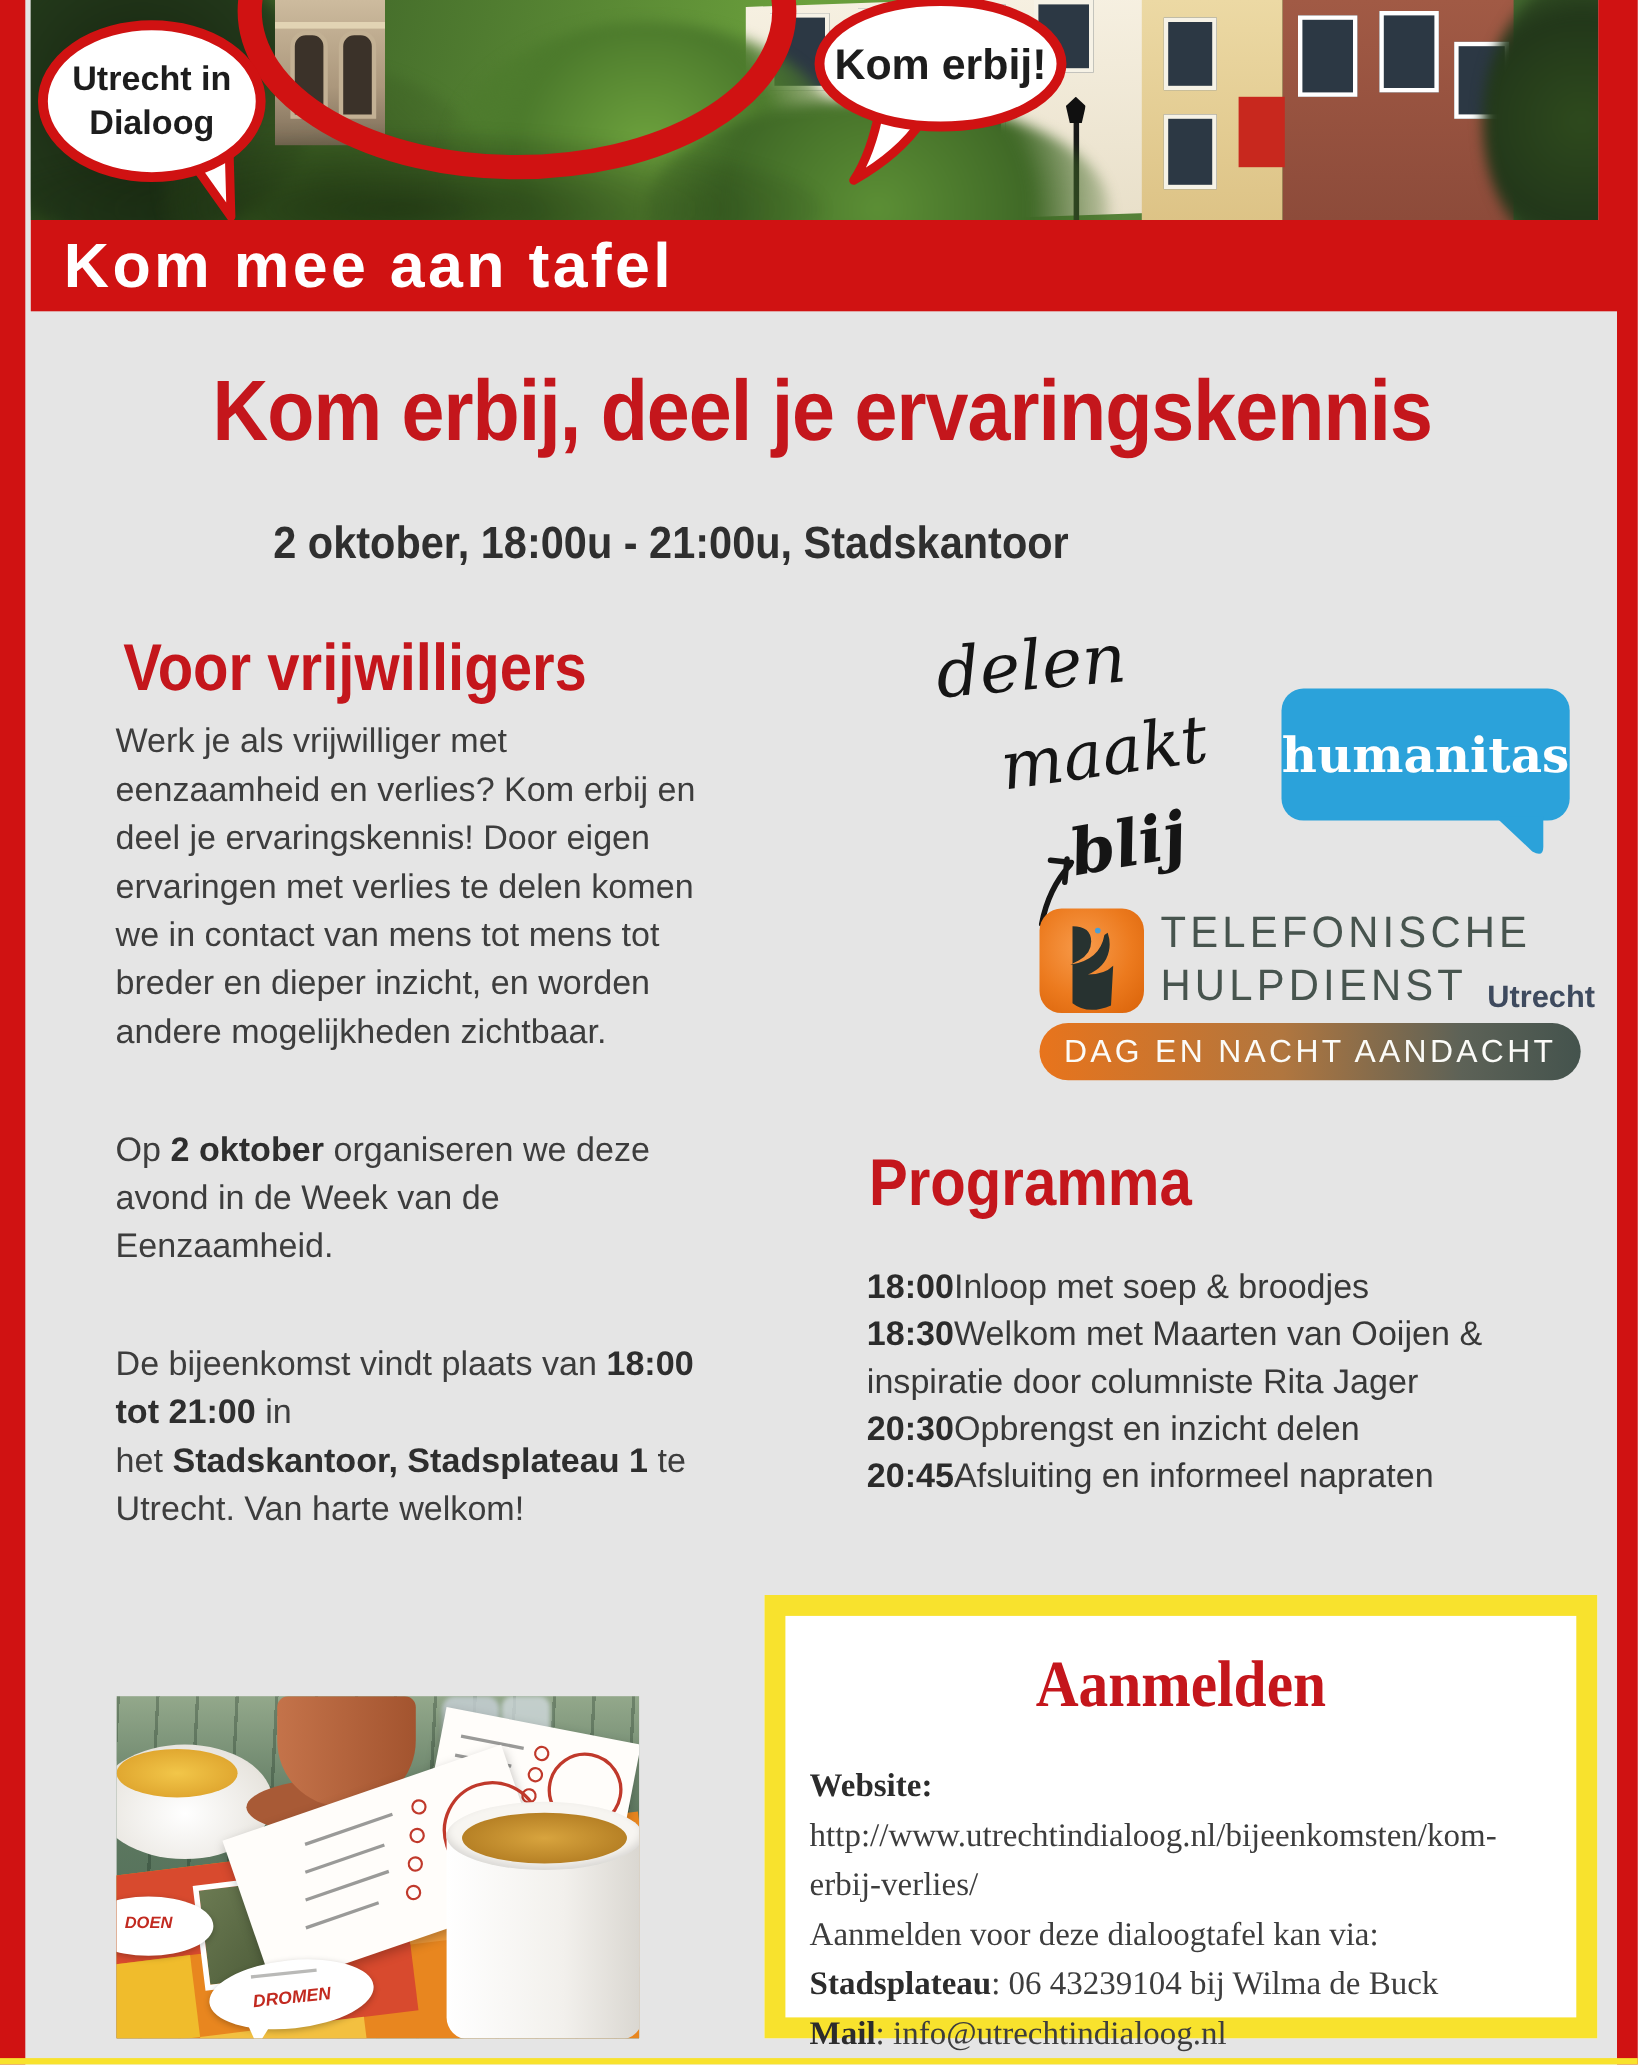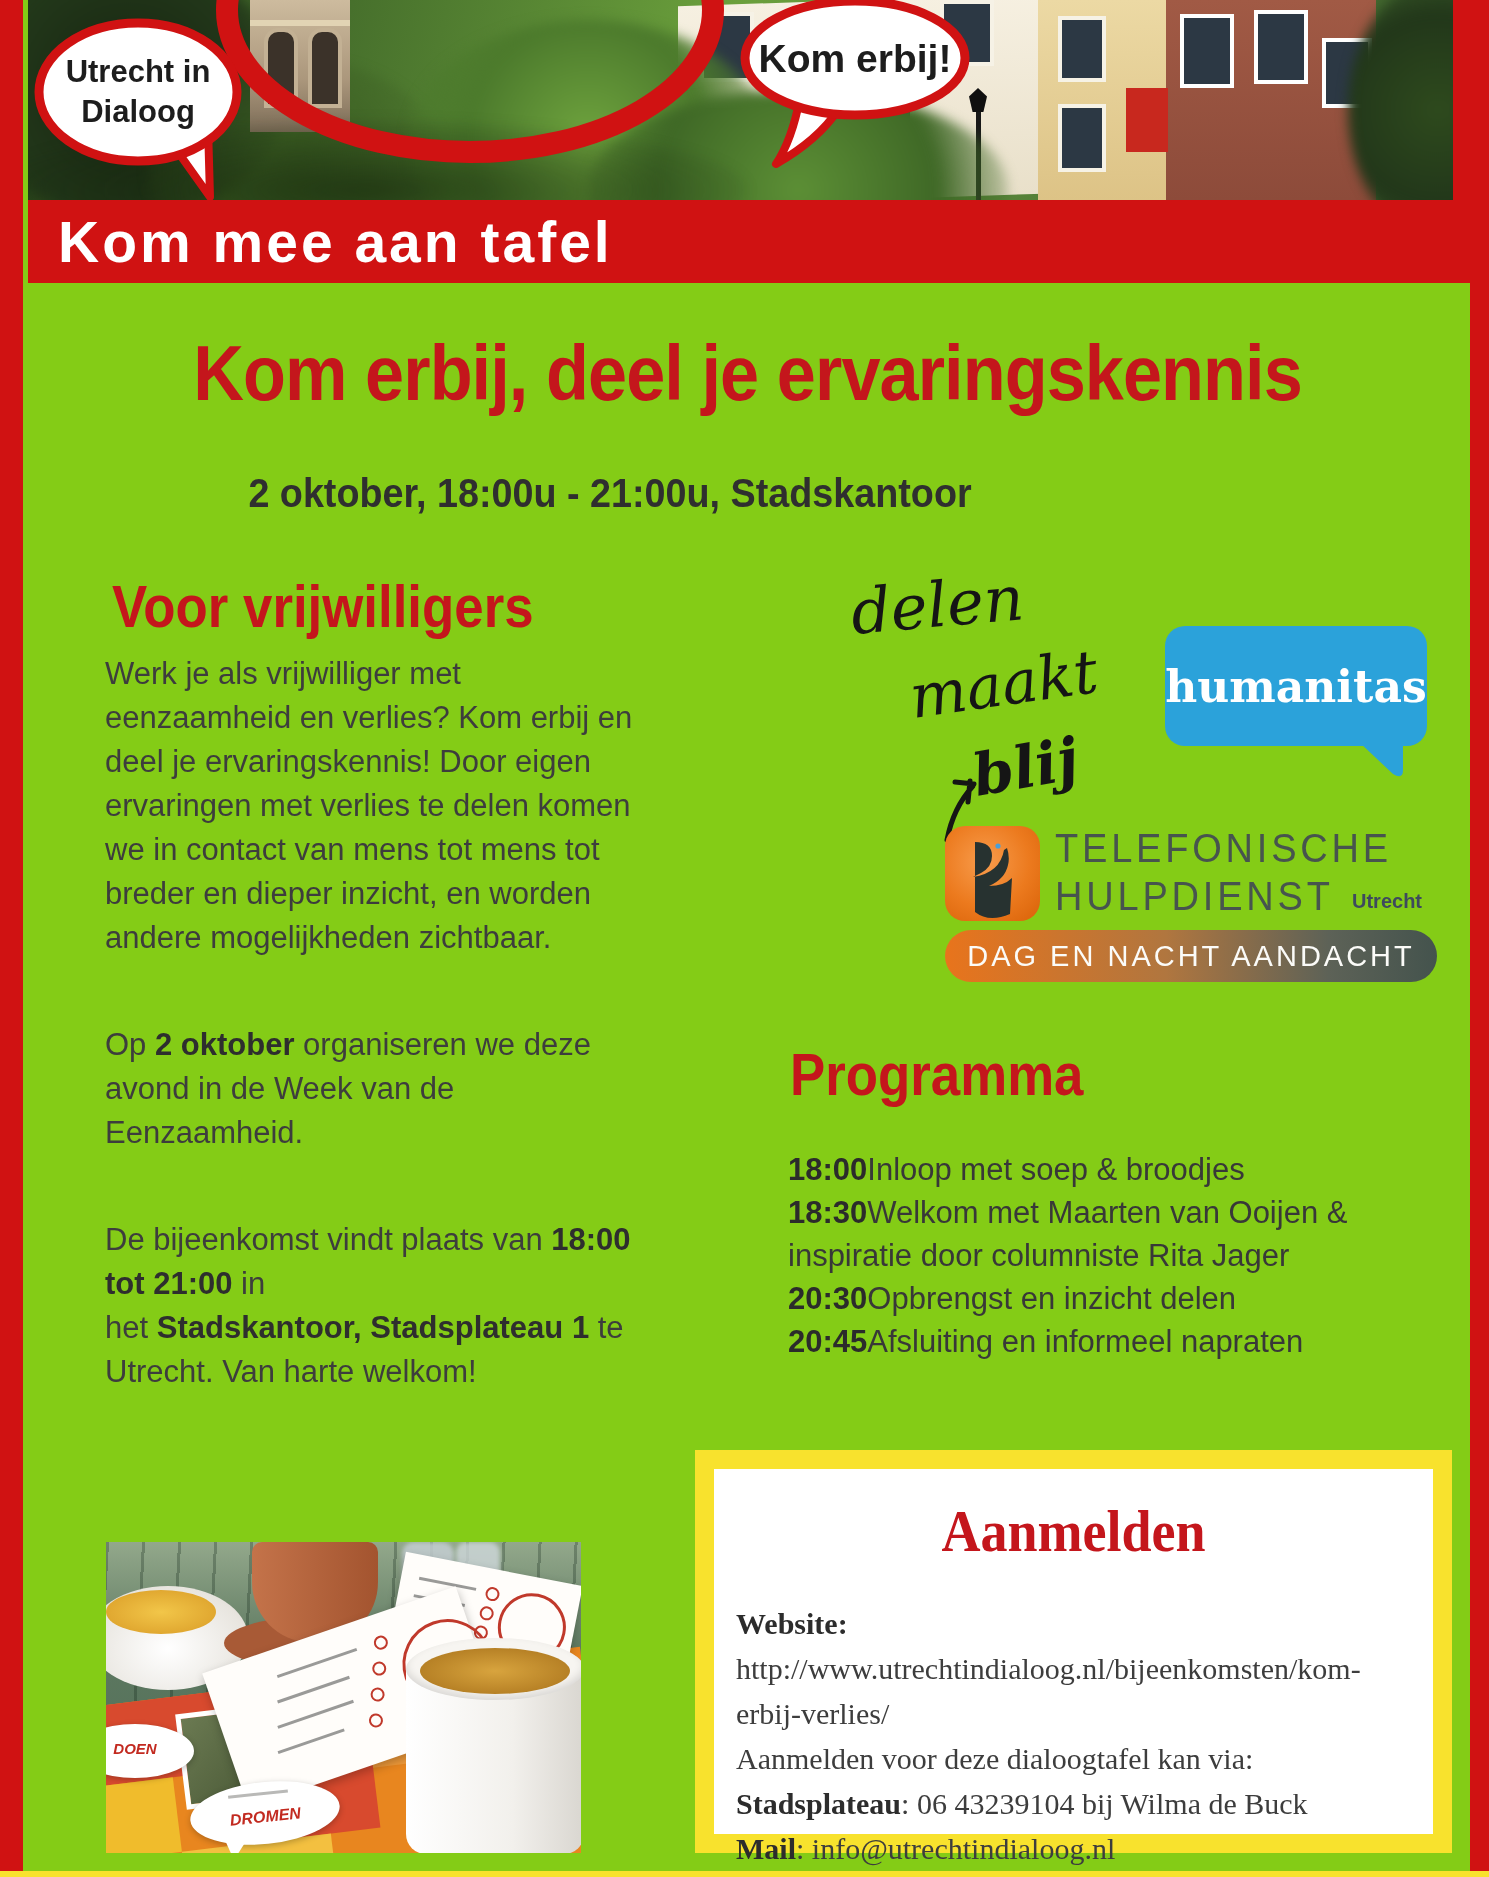--- a/index.html
+++ b/index.html
@@ -1,16 +1,16 @@
 <!DOCTYPE html>
 <html style="--red: #d01212; --title-red: #c4161c; --yellow: #f8e22d;"><head>
 <meta charset="utf-8">
 <style>
   html,body{margin:0;padding:0;background:#ffffff;}
-  .canvas{position:relative;width:1489px;height:1877px;background:#84cc16;overflow:hidden;
+  .canvas{position:relative;width:1489px;height:1877px;background:#e5e5e5;overflow:hidden;
           font-family:"Liberation Sans","DejaVu Sans",sans-serif;color:#3c3c3c;}
   .abs{position:absolute;}
 
   
   .strip-left{left:0;top:0;width:23px;height:1877px;background:var(--red);}
   .strip-right{left:1470px;top:0;width:19px;height:1877px;background:var(--red);}
   .bottom-line{left:0;top:1871px;width:1489px;height:6px;background:var(--yellow);z-index:40;}
 
   
   .header-photo{left:28px;top:0;width:1425px;height:200px;overflow:hidden;
@@ -49,21 +49,21 @@
   .left-body p{margin:0 0 63px 0;}
   .left-body b{color:#2e2e2e;}
 
   
   .handwriting{left:835px;top:568px;width:300px;height:300px;}
   .humanitas{left:1163px;top:618px;width:272px;height:165px;}
   .th-logo-box{left:945px;top:826px;width:95px;height:95px;border-radius:20px;
     background:radial-gradient(circle at 42% 38%,#f89c4c 0%,#ec7a1e 55%,#d96208 100%);}
   .th-line{position:absolute;left:1055px;color:#47544e;font-size:40px;letter-spacing:4px;
     transform:scaleX(.95);transform-origin:left center;white-space:nowrap;}
-  .th-city{position:absolute;left:1352px;top:890px;font-size:20px;font-weight:bold;color:#3e4a5e;}
+  .th-city{position:absolute;left:1352px;top:890px;font-size:28px;font-weight:bold;color:#3e4a5e;}
   .th-tagline{left:945px;top:930px;width:492px;height:52px;border-radius:26px;
     background:linear-gradient(90deg,#e8741c 0%,#b0763f 45%,#5d6257 78%,#44534d 100%);
     text-align:center;line-height:52px;color:#fbfbf8;font-size:29px;letter-spacing:3px;}
 
   
   .prog-heading{left:790px;top:1040px;}
   .prog-list{left:788px;top:1148px;width:668px;font-size:31px;line-height:43px;color:#383838;}
   .prog-list b{color:#2b2b2b;}
 
   

